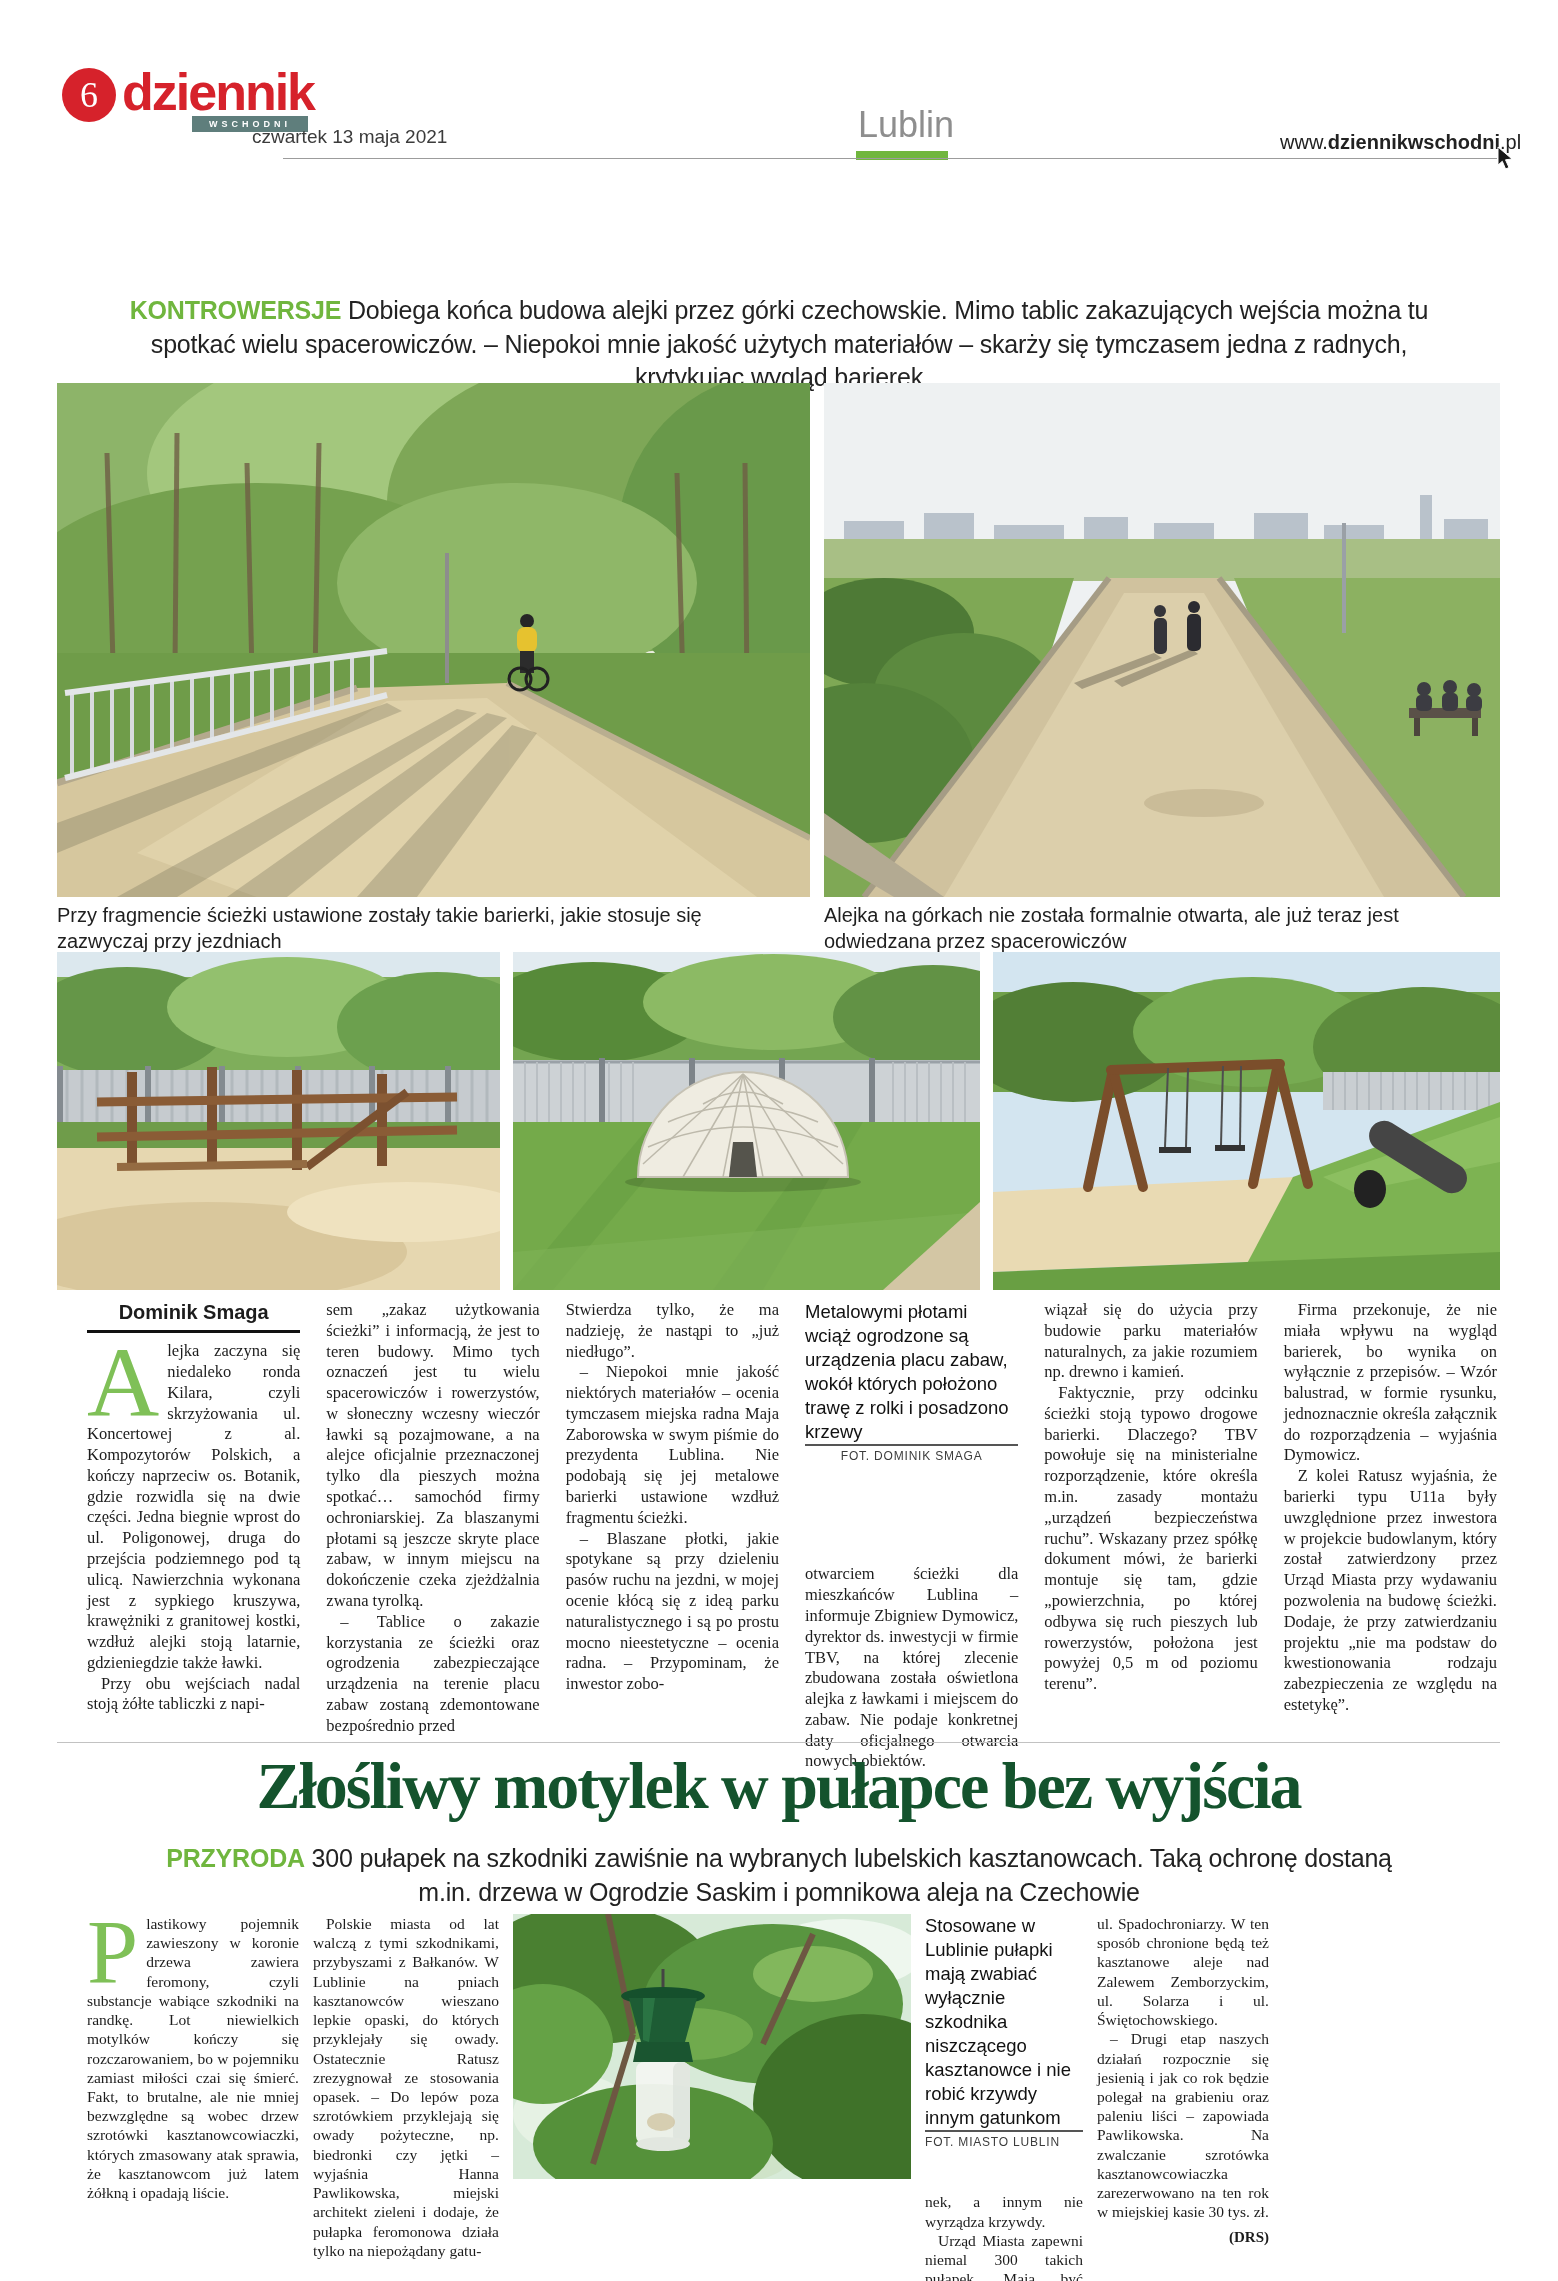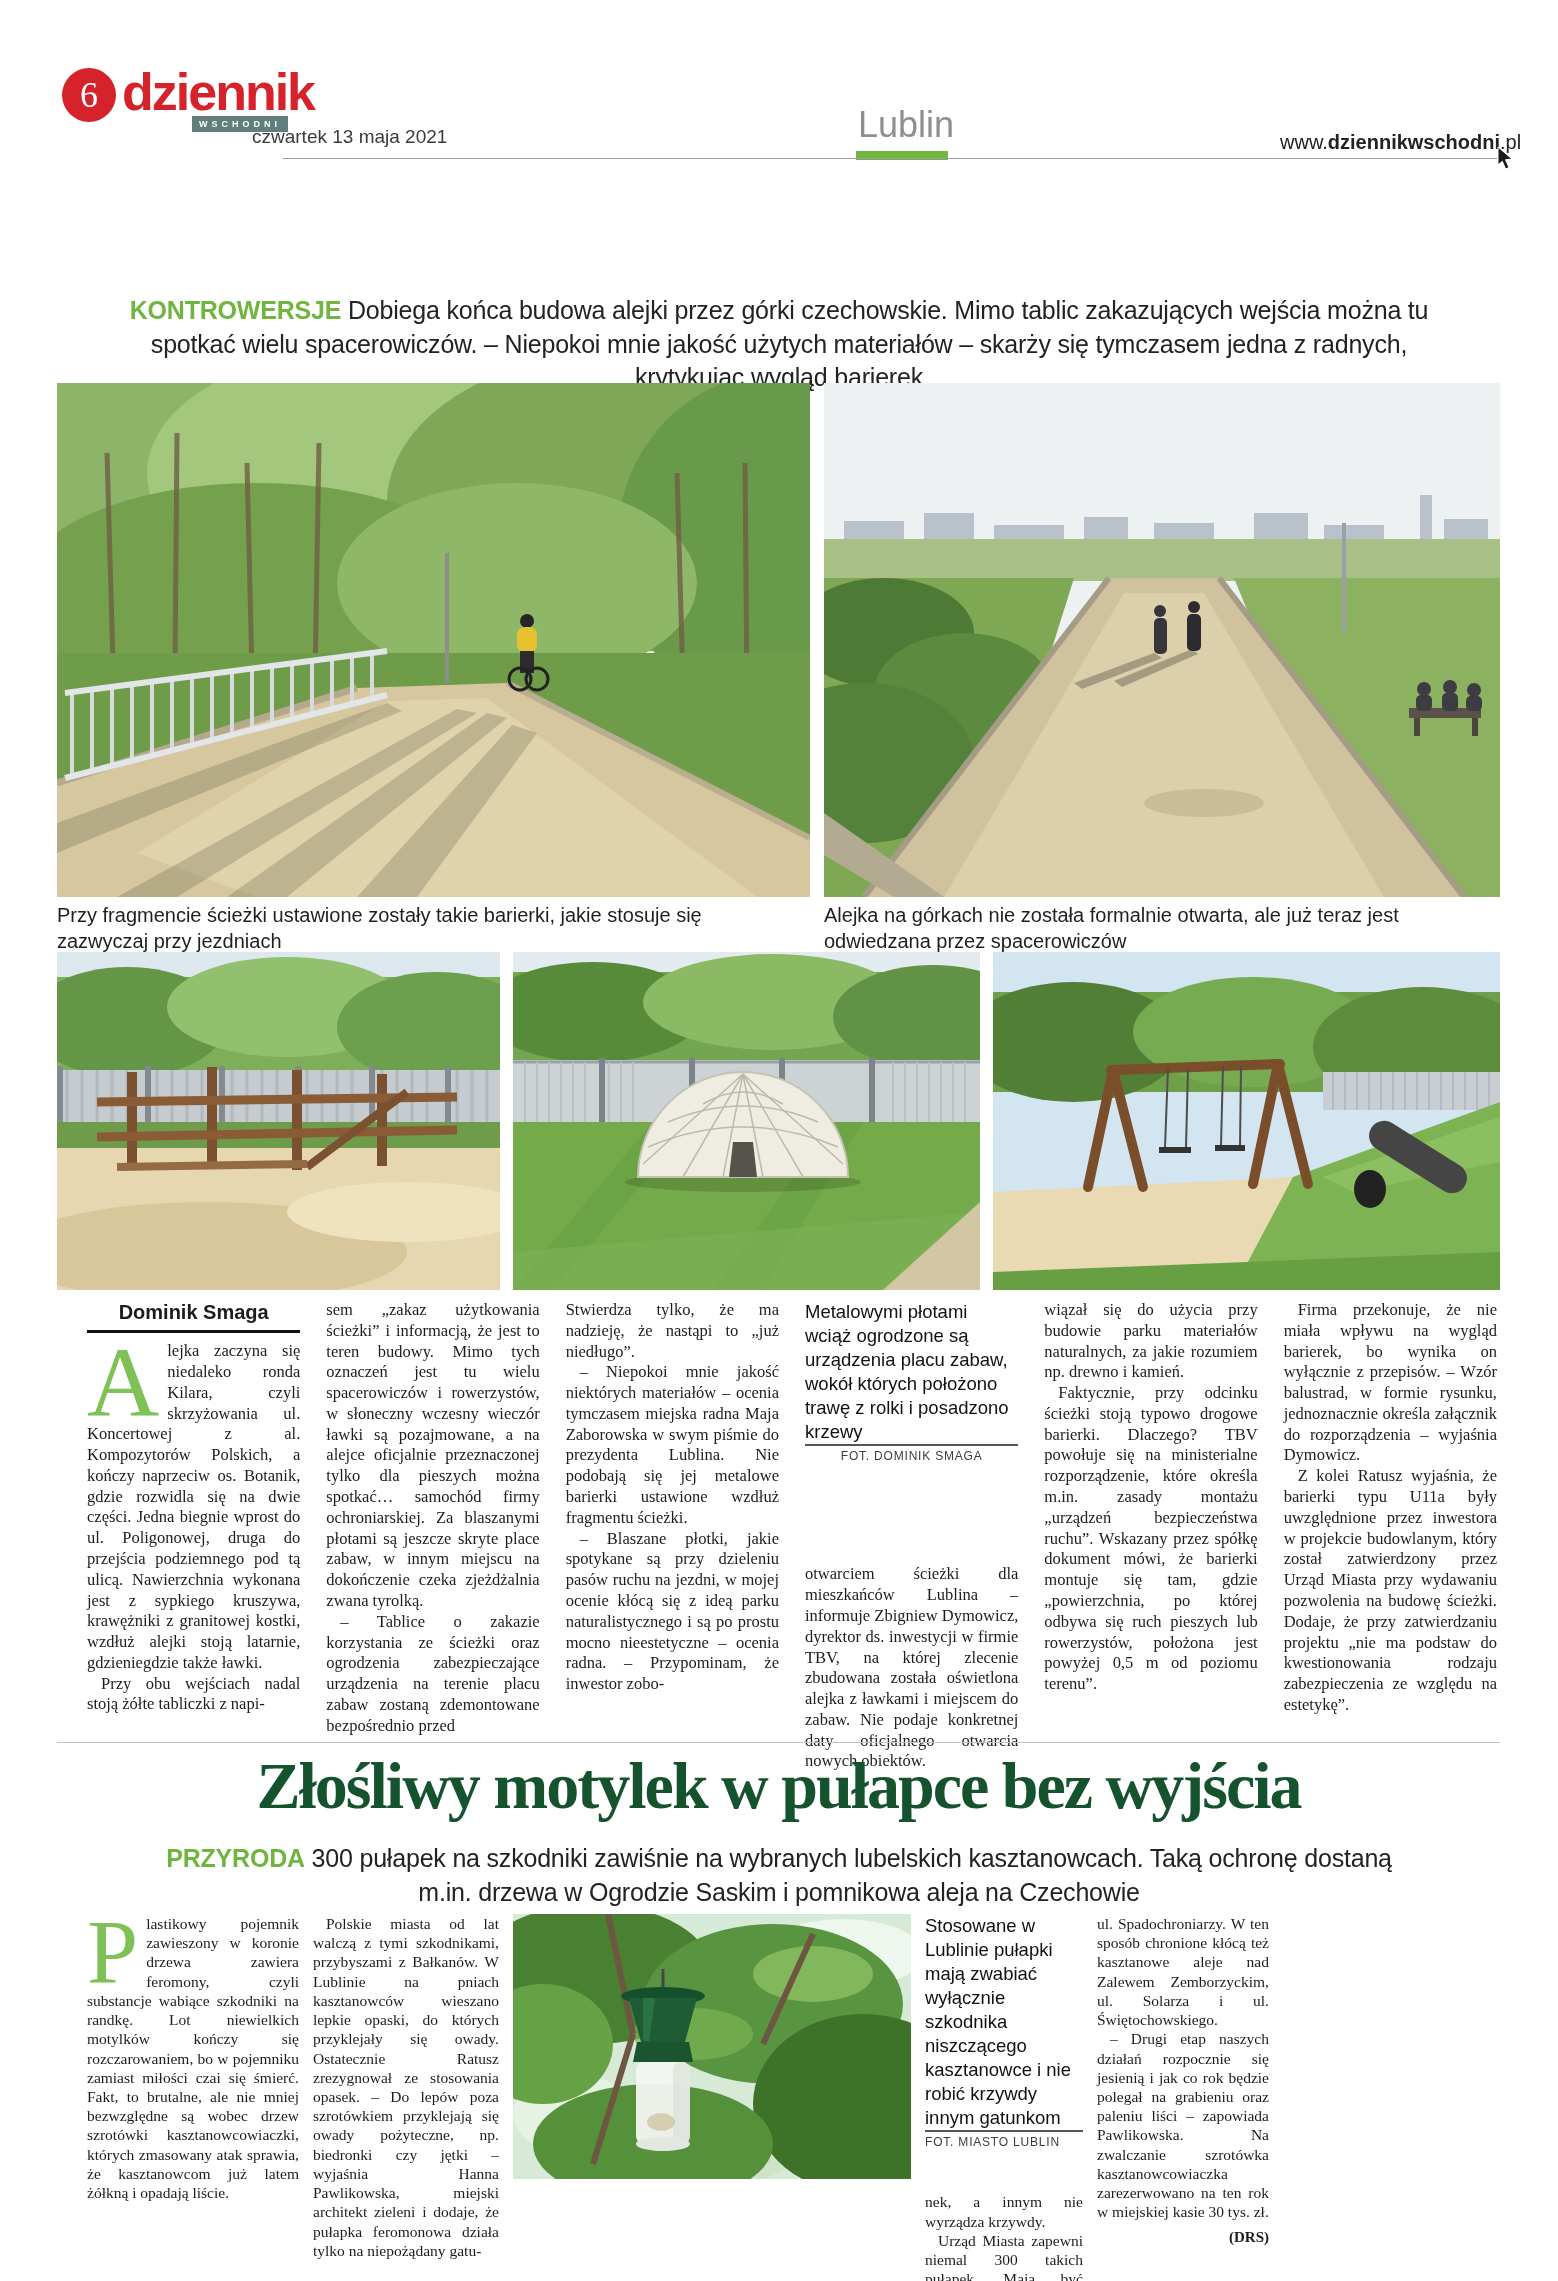--- a/index.html
+++ b/index.html
@@ -6,21 +6,21 @@
   .page{position:relative;width:1558px;height:2281px;background:#fff;margin:0 auto;
         font-family:"Liberation Serif",serif;color:#1c1c1c;overflow:hidden;}
   
   .pageno{position:absolute;left:62px;top:68px;width:54px;height:54px;border-radius:50%;
           background:#d6222b;color:#fff;font-size:36px;line-height:54px;text-align:center;
           font-family:"Liberation Serif",serif;}
   .logo{position:absolute;left:122px;top:62px;font-family:"Liberation Sans",sans-serif;
         font-weight:bold;font-size:52px;letter-spacing:-2px;color:#d6222b;}
   .logo-sub{position:absolute;left:192px;top:116px;background:#5f7e7c;color:#fff;
         font-family:"Liberation Sans",sans-serif;font-size:9px;letter-spacing:4px;
-        padding:3px 7px;font-weight:bold;}
+        padding:3px 17px;font-weight:bold;}
   .date{position:absolute;left:252px;top:126px;font-family:"Liberation Sans",sans-serif;
         font-size:19px;color:#3b3b3b;}
   .section{position:absolute;left:858px;top:104px;font-family:"Liberation Sans",sans-serif;
         font-size:36px;color:#8e8e8e;text-align:right;}
   .section-bar{position:absolute;left:856px;top:151px;width:92px;height:9px;background:#70b63e;}
   .hrule{position:absolute;left:283px;top:158px;width:1214px;height:1px;background:#9c9c9c;}
   .website{position:absolute;top:131px;left:1280px;width:216px;text-align:right;
         font-family:"Liberation Sans",sans-serif;font-size:20px;color:#222;}
   .website b{font-weight:bold;}
   .cursor{position:absolute;left:1496px;top:146px;width:20px;height:24px;}
@@ -450,19 +450,19 @@
         </g>
       </svg>
     </figure>
     <div class="bcol3">
       <p class="embcap">Stosowane w Lublinie pułapki mają zwabiać wyłącznie szkodnika niszczącego kasztanowce i nie robić krzywdy innym gatunkom</p>
       <p class="credit left">FOT. MIASTO LUBLIN</p>
       <p class="gap-mid">nek, a innym nie wyrządza krzywdy.</p>
       <p class="ind">Urząd Miasta zapewni niemal 300 takich pułapek. Mają być rozwieszone m.in. na pl. Litewskim, w Ogrodzie Saskim, czy też przy</p>
     </div>
     <div class="bcol4">
-      <p>ul. Spadochroniarzy. W ten sposób chronione kłócą też kasztanowe aleje nad Zalewem Zemborzyckim, ul. Solarza i ul. Świętochowskiego.</p>
+      <p>ul. Spadochroniarzy. W ten sposób chronione będą też kasztanowe aleje nad Zalewem Zemborzyckim, ul. Solarza i ul. Świętochowskiego.</p>
       <p class="ind">– Drugi etap naszych działań rozpocznie się jesienią i jak co rok będzie polegał na grabieniu oraz paleniu liści – zapowiada Pawlikowska. Na zwalczanie szrotówka kasztanowcowiaczka zarezerwowano na ten rok w miejskiej kasie 30 tys. zł.</p>
       <p class="sig">(DRS)</p>
     </div>
   </section>
 
 </div>
 
 </body></html>

